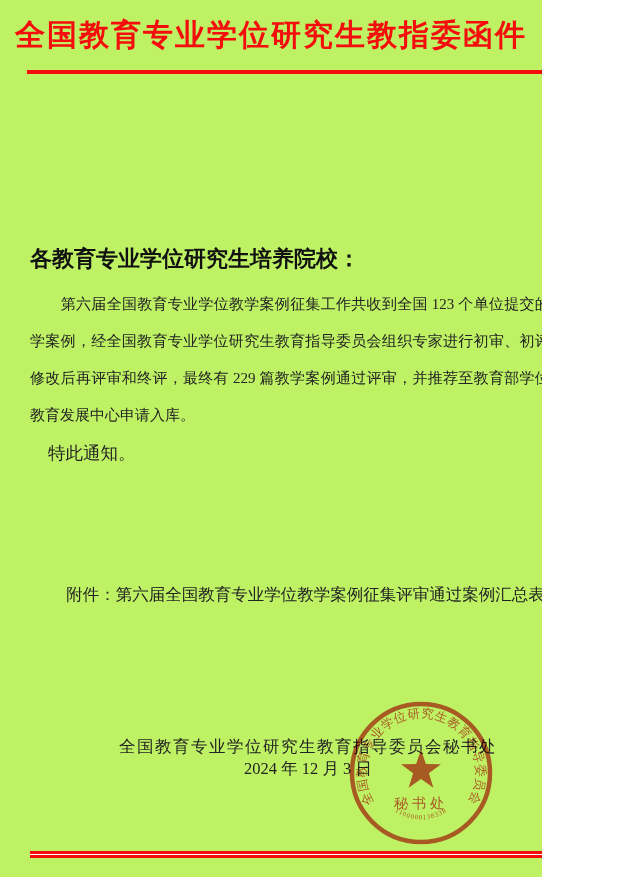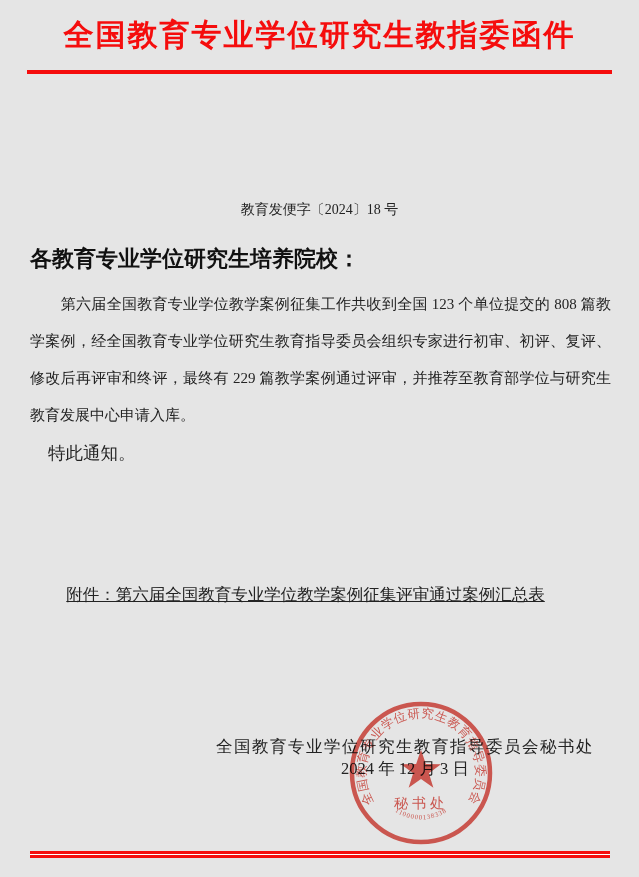--- a/index.html
+++ b/index.html
@@ -3,22 +3,22 @@
 <meta charset="utf-8">
 <style>
   :root{
     --red:#f50d0d;
     --seal-red:#dd4a41;
     --ink:#1e1e1e;
   }
   html,body{margin:0;padding:0;background:#ffffff;}
   .page{
     position:relative;
-    width:639px;height:877px;
-    background:#e5e5e5;
+    width:542px;height:877px;
+    background:#bef264;
     overflow:hidden;
     font-family:"Liberation Serif", serif;
     color:var(--ink);
   }
   .banner{
     position:absolute;top:15px;left:0;width:100%;
     text-align:center;
     font-family:"Liberation Sans", sans-serif;
     font-weight:bold;
     font-size:30px;
@@ -61,21 +61,20 @@
     position:absolute;top:441px;left:12px;width:581px;
     font-size:17.5px;
     text-indent:2.05em;
     color:#232323;
   }
   .attachment{
     position:absolute;top:584px;left:30px;width:600px;
     font-size:16.5px;
     text-indent:2.2em;
     color:#232323;
-    text-decoration:underline;
   }
   .sign-block{
     position:absolute;top:736px;right:45px;
     text-align:center;
   }
   .signer{
     font-size:16.5px;
     letter-spacing:1.5px;
     color:#232323;
     white-space:nowrap;
@@ -104,21 +103,20 @@
 </head>
 <body>
 
 <div class="page">
 
   <div class="banner">全国教育专业学位研究生教指委函件</div>
 
   <div class="rule-top"></div>
 
 
-  <div class="docnum">教育发便字〔2024〕18 号</div>
 
   <div class="salutation">各教育专业学位研究生培养院校：</div>
 
   <div class="body-para">第六届全国教育专业学位教学案例征集工作共收到全国 123 个单位提交的 808 篇教学案例，经全国教育专业学位研究生教育指导委员会组织专家进行初审、初评、复评、修改后再评审和终评，最终有 229 篇教学案例通过评审，并推荐至教育部学位与研究生教育发展中心申请入库。</div>
 
   <div class="closing">特此通知。</div>
 
   <div class="attachment">附件：第六届全国教育专业学位教学案例征集评审通过案例汇总表</div>
 
   <div class="sign-block">

